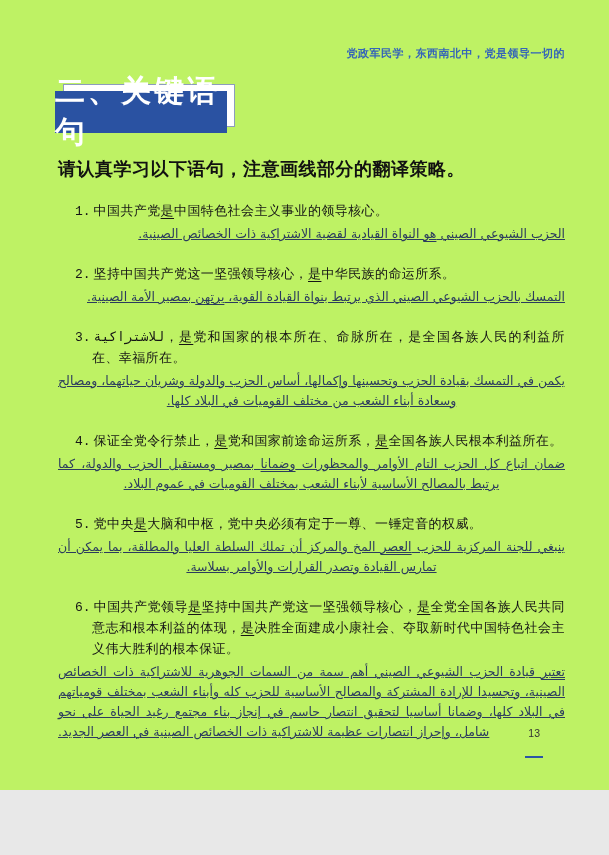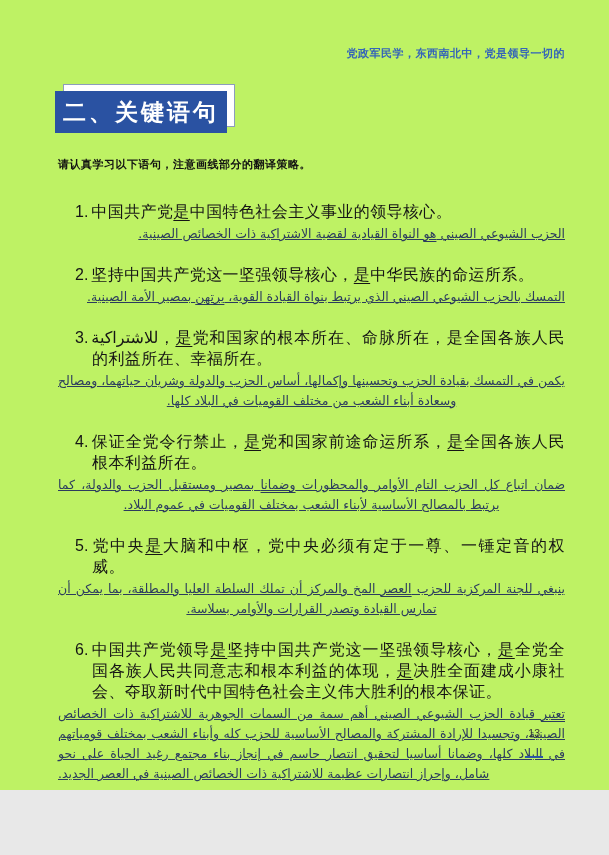--- a/index.html
+++ b/index.html
@@ -28,35 +28,36 @@
     position:absolute;left:8px;top:0;
     width:170px;height:41px;
     border:1px solid #8d9cbd;background:#ffffff;
   }
   .title-box{
     position:absolute;left:0;top:7px;
     width:172px;height:42px;
     background:var(--title-blue);
     color:#ffffff;
     display:flex;align-items:center;justify-content:center;
-    font-size:23px;font-weight:bold;letter-spacing:3px;
+    font-size:30px;font-weight:bold;letter-spacing:3px;
   }
   .instruction{
     position:absolute;top:157px;left:58px;margin:0;
-    font-size:11px;font-weight:bold;color:#111111;
+    font-size:18px;font-weight:bold;color:#111111;
     letter-spacing:0.5px;
   }
   .items{position:absolute;top:201px;left:58px;width:507px;}
   .item{margin-bottom:20px;}
   .zh{
     margin:0 0 2px 0;
     padding-left:34px;text-indent:-17px;
-    font-size:16px;line-height:21px;
+    font-size:13px;line-height:21px;
     color:#151515;text-align:justify;
     letter-spacing:0.4px;
+    font-family:Liberation Mono, monospace;
   }
   .zh .num{margin-right:3px;letter-spacing:0;}
   .ar{
     margin:0;
     font-family:"DejaVu Sans",sans-serif;
     direction:rtl;unicode-bidi:embed;
     font-size:12.5px;line-height:20px;
     color:var(--arabic-navy);
     text-align:justify;
     text-decoration:underline;

